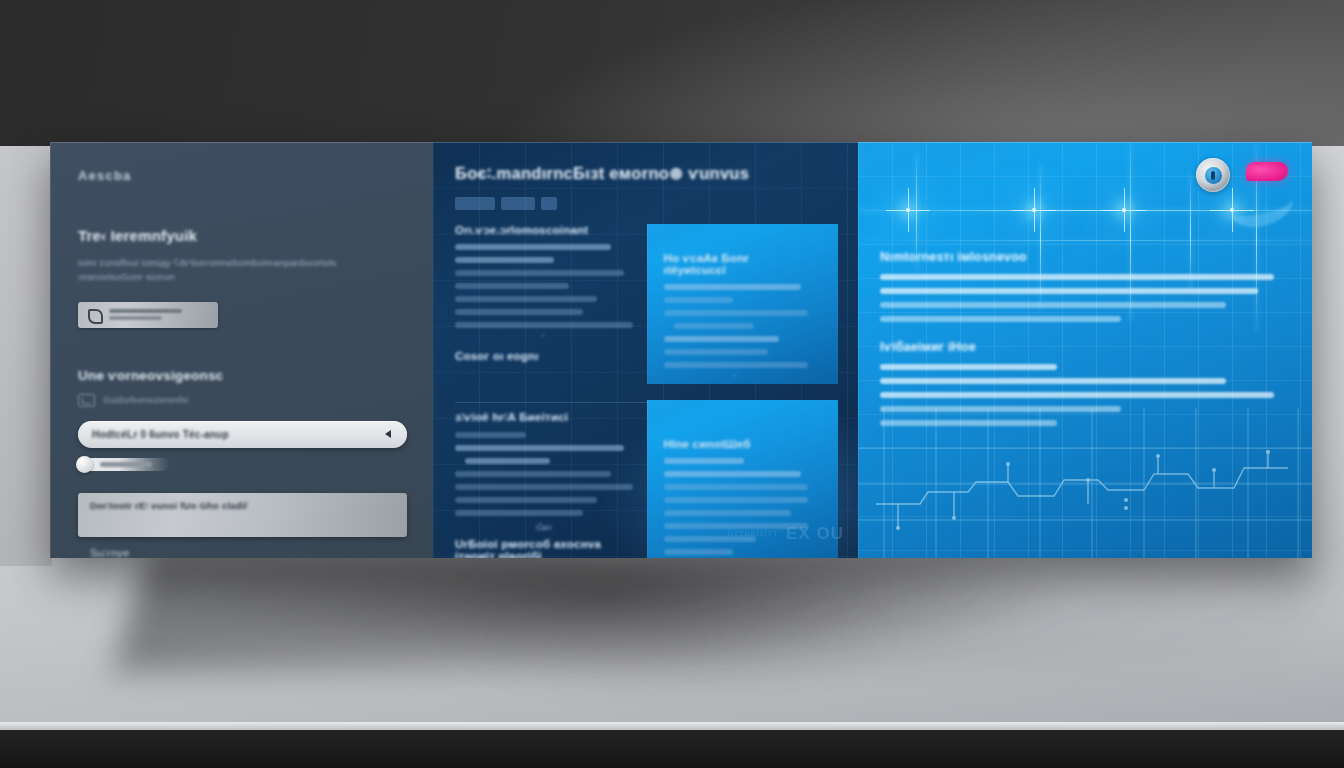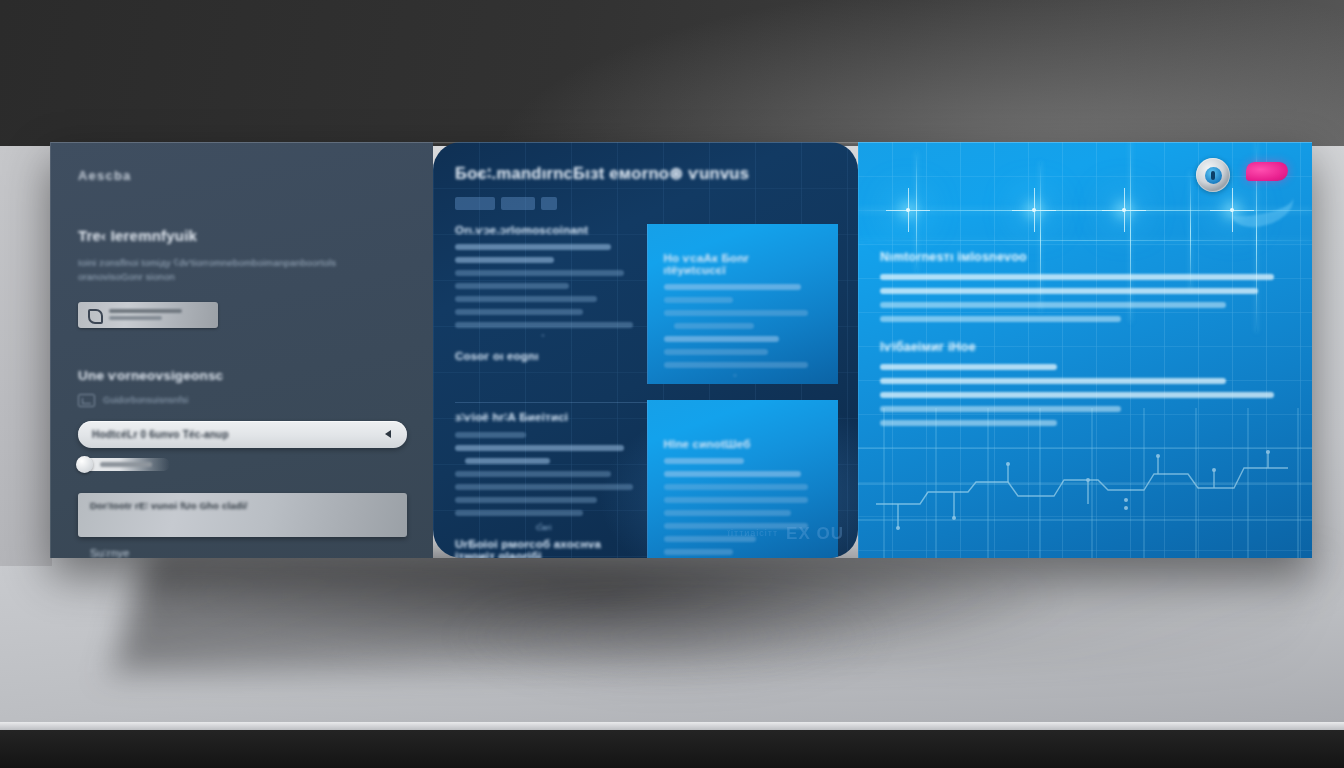--- a/index.html
+++ b/index.html
@@ -150,21 +150,20 @@
   .list-item{
     height:29px; display:flex; align-items:center; padding-left:12px;
     font-size:11px; color:#c4d0dd;
   }
 
   
   .mid{
     width:425px; flex:0 0 425px; position:relative; overflow:hidden;
     background:linear-gradient(155deg,#0f3054 0%,#123a63 28%,#11365c 55%,#0e2f52 78%,#0c2a4a 100%);
     padding:22px 20px 0 22px;
-    border-radius:28px;
   }
   .mid-grid{
     position:absolute; inset:0; opacity:.14; pointer-events:none;
     background-image:
       linear-gradient(to right, rgba(130,195,255,.55) 1px, transparent 1px),
       linear-gradient(to bottom, rgba(130,195,255,.40) 1px, transparent 1px);
     background-size:46px 46px;
   }
   .mid-glow{
     position:absolute; right:-60px; bottom:-40px; width:320px; height:200px;

